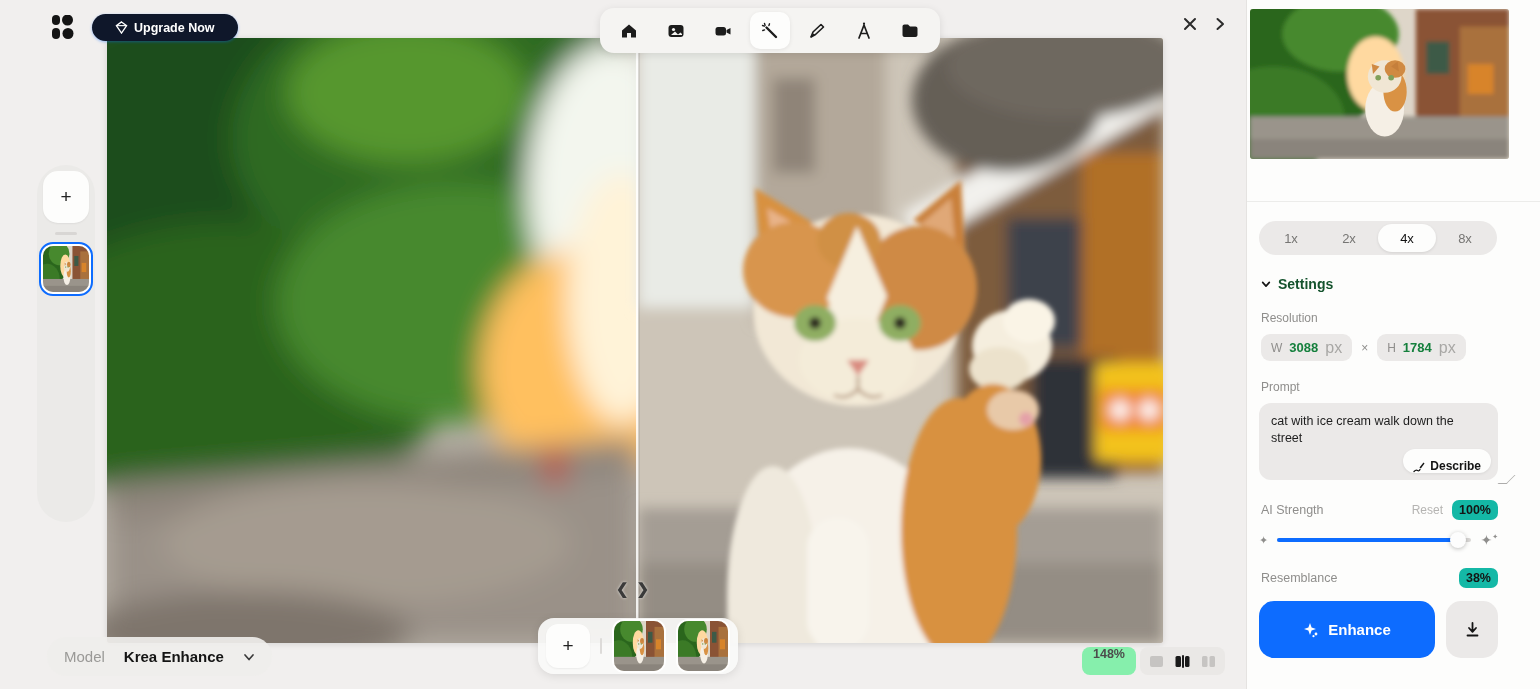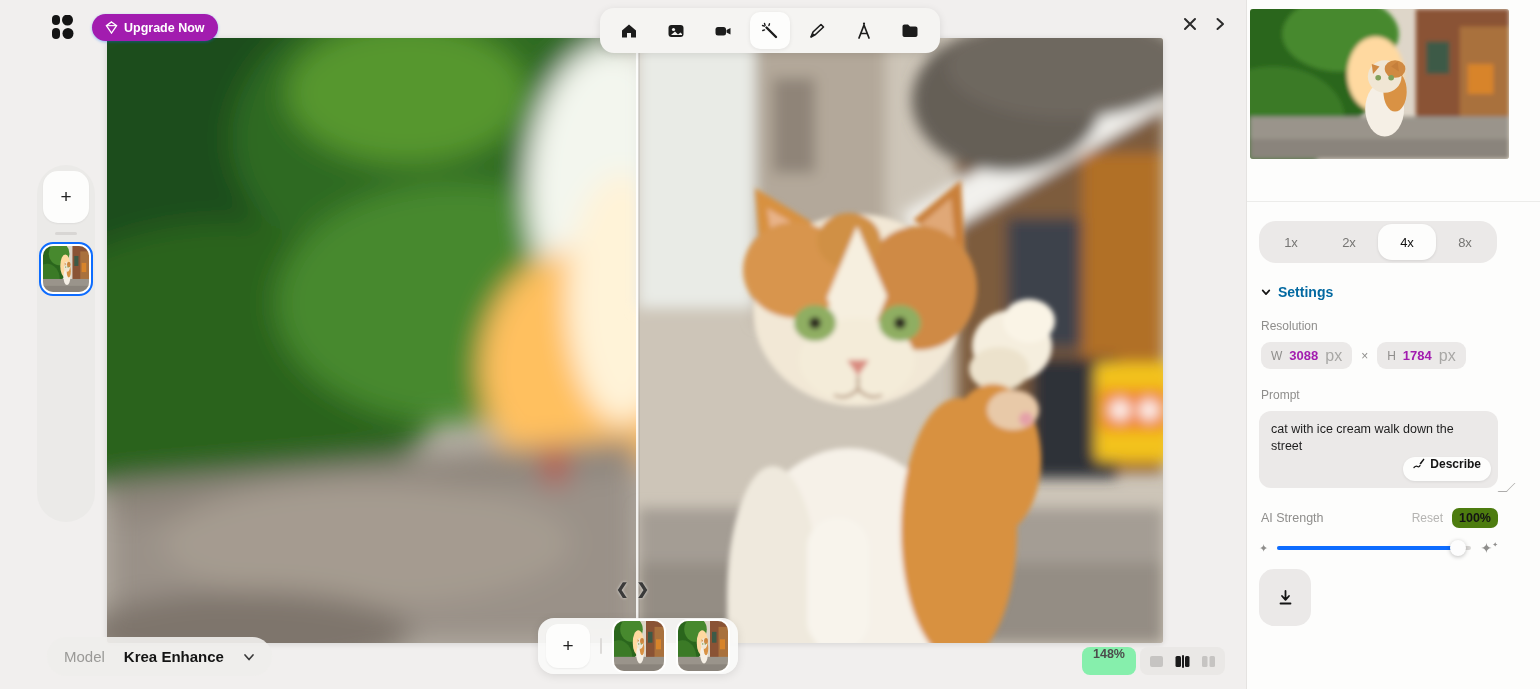--- a/index.html
+++ b/index.html
@@ -25,22 +25,22 @@
   .compare-handles button {
     border:none; background:transparent; color:#3a3a3a;
     font-size:15px; font-weight:bold; cursor:pointer; line-height:1;
     text-shadow:0 0 3px rgba(255,255,255,.7);
   }
 
   
   .logo { left:52px; top:15px; width:22px; height:24px; z-index:10; }
   .upgrade-btn {
     left:92px; top:14px; height:27px; z-index:10;
-    display:flex; align-items:center; gap:6px; padding:0 13px;
-    background:#a21caf; color:#fff; border:none; border-radius:14px;
+    display:flex; align-items:center; gap:6px; padding:0 23px;
+    background:#0f172a; color:#fff; border:none; border-radius:14px;
     font-size:12.5px; font-weight:bold; cursor:pointer;
     font-family:"Liberation Sans", sans-serif;
     box-shadow:0 1px 3px rgba(13,108,255,.4);
   }
   .top-toolbar {
     left:600px; top:8px; width:340px; height:45px; z-index:10;
     background:#f5f4f2; border-radius:14px;
     box-shadow:0 2px 8px rgba(0,0,0,.10);
     display:flex; align-items:center; justify-content:space-around; padding:0 6px;
   }
@@ -123,86 +123,86 @@
     background:#fdfdfc; border-left:1px solid #e5e3e1;
   }
   .preview-img {
     margin:9px 31px 0 3px; height:150px; border-radius:3px; overflow:hidden;
     background:#cfc8bb;
   }
   .preview-img svg { display:block; width:100%; height:100%; }
   .panel-divider { border:none; border-top:1px solid #ececea; margin-top:42px; }
 
   .scale-group {
-    margin:19px 43px 0 12px; height:42px; background:#ebe9e8; border-radius:17px;
+    margin:19px 43px 0 12px; height:34px; background:#ebe9e8; border-radius:17px;
     display:flex; padding:3px;
   }
   .scale-btn {
     flex:1; border:none; background:transparent; border-radius:14px;
     font-size:13px; color:#76757 3; color:#767573; cursor:pointer;
     font-family:"Liberation Sans", sans-serif;
   }
   .scale-btn.selected {
     background:#fdfdfc; color:#111; font-weight:normal;
     box-shadow:0 1px 3px rgba(0,0,0,.10);
   }
 
   .settings-header {
     margin:21px 0 0 14px; display:flex; align-items:center; gap:7px;
     border:none; background:transparent; padding:0; cursor:pointer;
     font-family:"Liberation Sans", sans-serif;
   }
   .settings-header svg { width:10px; height:10px; }
-  .settings-header span { font-size:14px; font-weight:bold; color:#0369a1; }
+  .settings-header span { font-size:14px; font-weight:bold; color:#14532d; }
 
   .field-label { margin:19px 0 0 14px; font-size:12px; color:#8f8e8c; }
 
   .resolution-row { margin:9px 0 0 14px; display:flex; align-items:center; }
   .res-pill {
     height:27px; background:#ebe9e8; border-radius:9px; padding:0 10px;
     display:flex; align-items:center; gap:7px; cursor:text;
   }
   .res-pill .axis { font-size:12px; color:#8f8e8c; }
-  .res-pill .val  { font-size:13px; font-weight:bold; color:#a21caf; }
+  .res-pill .val  { font-size:13px; font-weight:bold; color:#15803d; }
   .res-pill .unit { font-size:16px; color:#a8a7a5; }
   .res-times { margin:0 9px; font-size:12px; color:#8f8e8c; }
 
   .prompt-box {
     position:relative; margin:9px 42px 0 12px; height:77px;
     background:#ebe9e8; border-radius:12px;
   }
   .prompt-input {
     width:100%; height:100%; border:none; background:transparent; resize:none;
     padding:10px 12px; font-size:12.5px; color:#1d1d1d; line-height:1.35;
     font-family:"Liberation Sans", sans-serif; border-radius:12px; outline:none;
   }
   .describe-btn {
     position:absolute; right:7px; bottom:7px; height:24px;
     background:#fdfdfc; border:none; border-radius:12px; padding:0 10px;
-    display:flex; align-items:flex-start; gap:5px; cursor:pointer;
+    display:flex; align-items:flex-end; gap:5px; cursor:pointer;
     font-size:12px; font-weight:bold; color:#141414;
     font-family:"Liberation Sans", sans-serif;
     box-shadow:0 1px 3px rgba(0,0,0,.08);
   }
   .describe-btn svg { width:12px; height:12px; }
   .resize-handle {
     position:absolute; right:-13px; bottom:-4px; width:9px; height:9px;
     border-right:1.5px solid #9a9997; border-bottom:1.5px solid #9a9997;
     transform:skew(-45deg) rotate(0deg); opacity:.8;
   }
 
   .row-between {
     margin:20px 42px 0 14px; display:flex; align-items:center; justify-content:space-between;
   }
   .row-between .lbl { font-size:12.5px; color:#8f8e8c; }
   .row-between .right-cluster { display:flex; align-items:center; gap:9px; }
   .reset-link { border:none; background:transparent; font-size:12px; color:#b5b4b2;
     cursor:pointer; font-family:"Liberation Sans", sans-serif; }
   .value-badge {
-    background:#4d7c0f; border-radius:7px; padding:3px 7px;
+    background:#14b8a6; border-radius:7px; padding:3px 7px;
     font-size:12.5px; font-weight:bold; color:#141414;
   }
 
   .slider-row { margin:12px 42px 0 12px; display:flex; align-items:center; gap:9px; }
   .spark { color:#8f8e8c; flex:none; }
   .spark.small { font-size:11px; }
   .spark.big   { font-size:14px; }
   .slider-track { position:relative; flex:1; height:4px; border-radius:2px; background:#d9d7d5; cursor:pointer; }
   .slider-fill  { position:absolute; left:0; top:0; height:4px; border-radius:2px; background:#0d6cff; }
   .slider-thumb {
@@ -554,22 +554,34 @@
   </div>
   <div class="slider-row">
     <span class="spark small">✦</span>
     <div class="slider-track">
       <div class="slider-fill" style="width:93%"></div>
       <div class="slider-thumb" style="left:93%"></div>
     </div>
     <span class="spark big">✦<sup style="font-size:7px">✦</sup></span>
   </div>
 
+  <div class="row-between">
+    <span class="lbl">Resemblance</span>
+    <span class="value-badge">38%</span>
+  </div>
 
   <div class="action-row">
+    <button class="enhance-btn">
+      <svg viewBox="0 0 16 16">
+        <path d="M7,1 L8.6,5.4 L13,7 L8.6,8.6 L7,13 L5.4,8.6 L1,7 L5.4,5.4 Z" fill="#fff"></path>
+        <circle cx="13" cy="12" r="1.4" fill="#fff"></circle>
+        <circle cx="10.5" cy="14.2" r="1.1" fill="#fff"></circle>
+      </svg>
+      <span>Enhance</span>
+    </button>
     <button class="download-btn">
       <svg viewBox="0 0 17 17">
         <path d="M8.5,2 L8.5,10 M5,7 L8.5,10.8 L12,7" stroke="#141414" stroke-width="1.8" fill="none" stroke-linecap="round" stroke-linejoin="round"></path>
         <line x1="3.5" y1="14.5" x2="13.5" y2="14.5" stroke="#141414" stroke-width="1.8" stroke-linecap="round"></line>
       </svg>
     </button>
   </div>
 </aside>
 
 </body></html>

